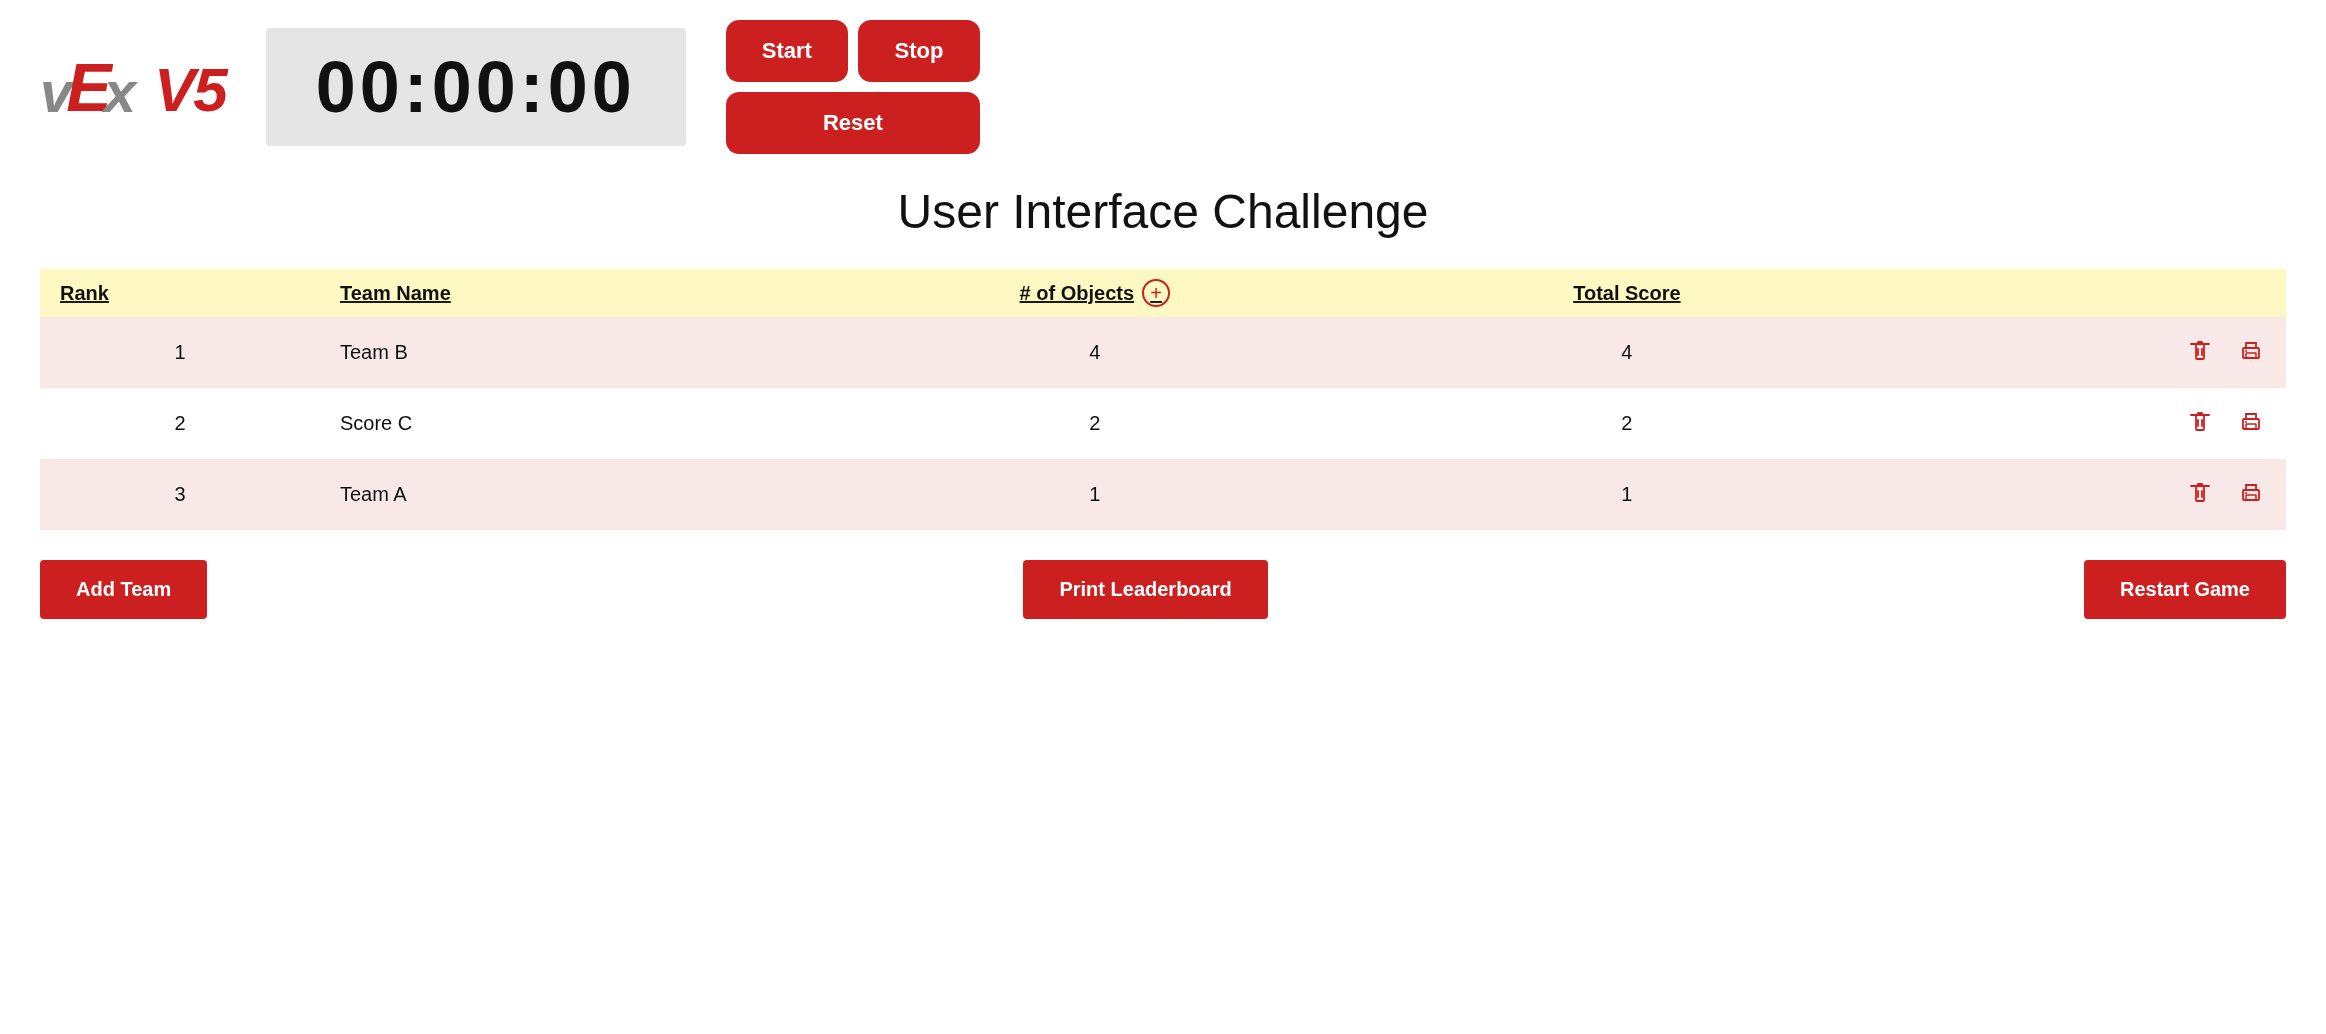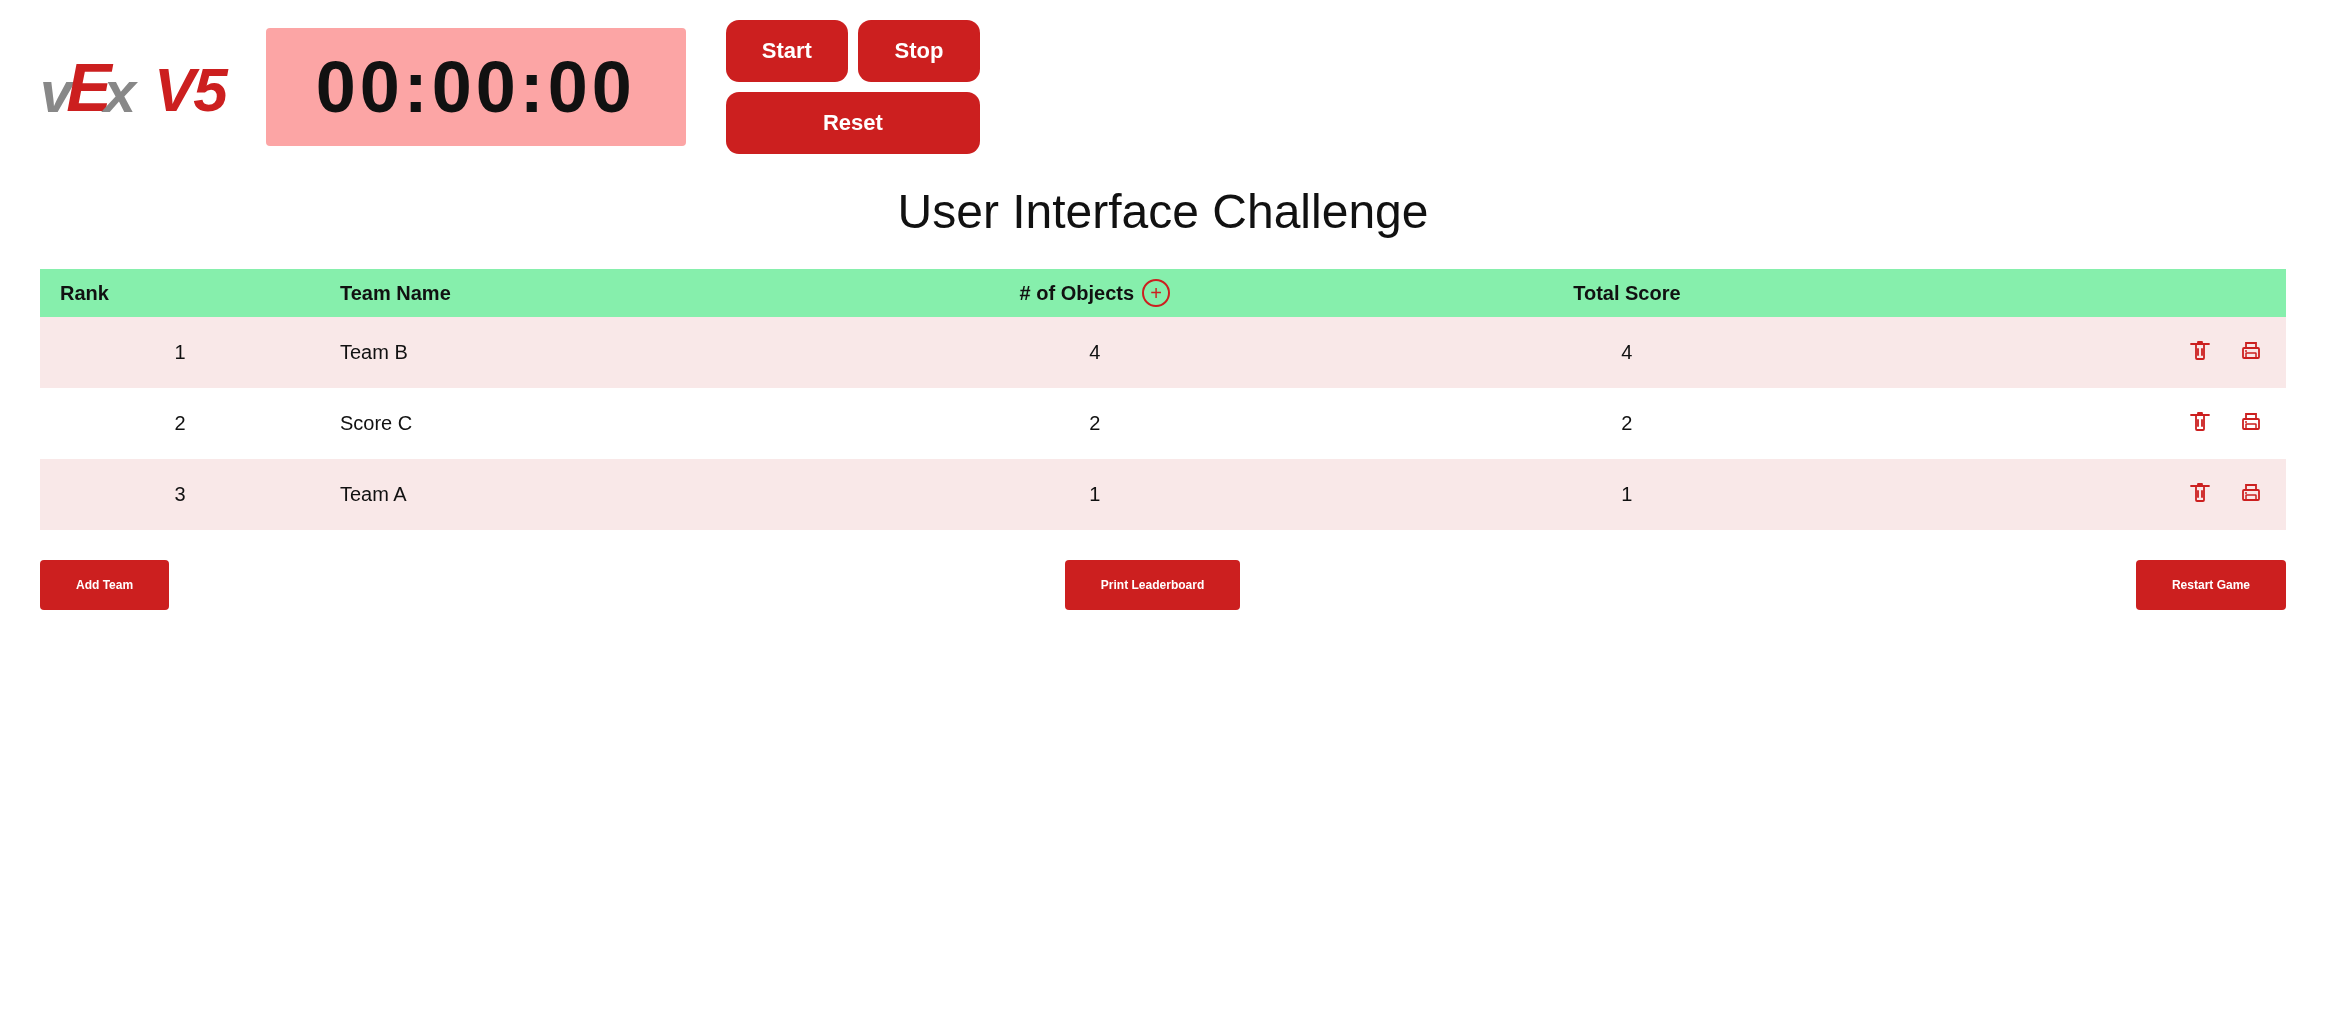--- a/index.html
+++ b/index.html
@@ -60,21 +60,21 @@
     .logo-v5 {
       color: #cc1f1f;
       font-weight: 900;
       font-size: 62px;
       font-style: italic;
       margin-left: 20px;
     }
 
     
     .timer-display {
-      background: #fca5a5;
+      background: #e5e5e5;
       padding: 18px 40px;
       border-radius: 4px;
       font-size: 72px;
       font-weight: 900;
       letter-spacing: 4px;
       color: #111;
       font-family: 'Arial Black', 'Arial', sans-serif;
       flex: 1;
       text-align: center;
       max-width: 420px;
@@ -115,21 +115,22 @@
     }
 
     
     .leaderboard {
       width: 100%;
       border-collapse: collapse;
       margin-bottom: 30px;
     }
 
     .leaderboard thead tr {
-      background: #86efac;
+      background: #fef9c3;
+      text-decoration: underline;
     }
 
     .leaderboard th {
       text-align: left;
       font-size: 20px;
       font-weight: 700;
       padding: 10px 20px;
       color: #111;
     }
 
@@ -201,21 +202,21 @@
       align-items: center;
       margin-top: 10px;
     }
 
     .action-btn {
       background: #cc1f1f;
       color: #fff;
       border: none;
       border-radius: 4px;
       padding: 18px 36px;
-      font-size: 12px;
+      font-size: 20px;
       font-weight: 600;
       cursor: pointer;
     }
 
     
   </style>
 </head>
 <body>
 
 <div class="header">

